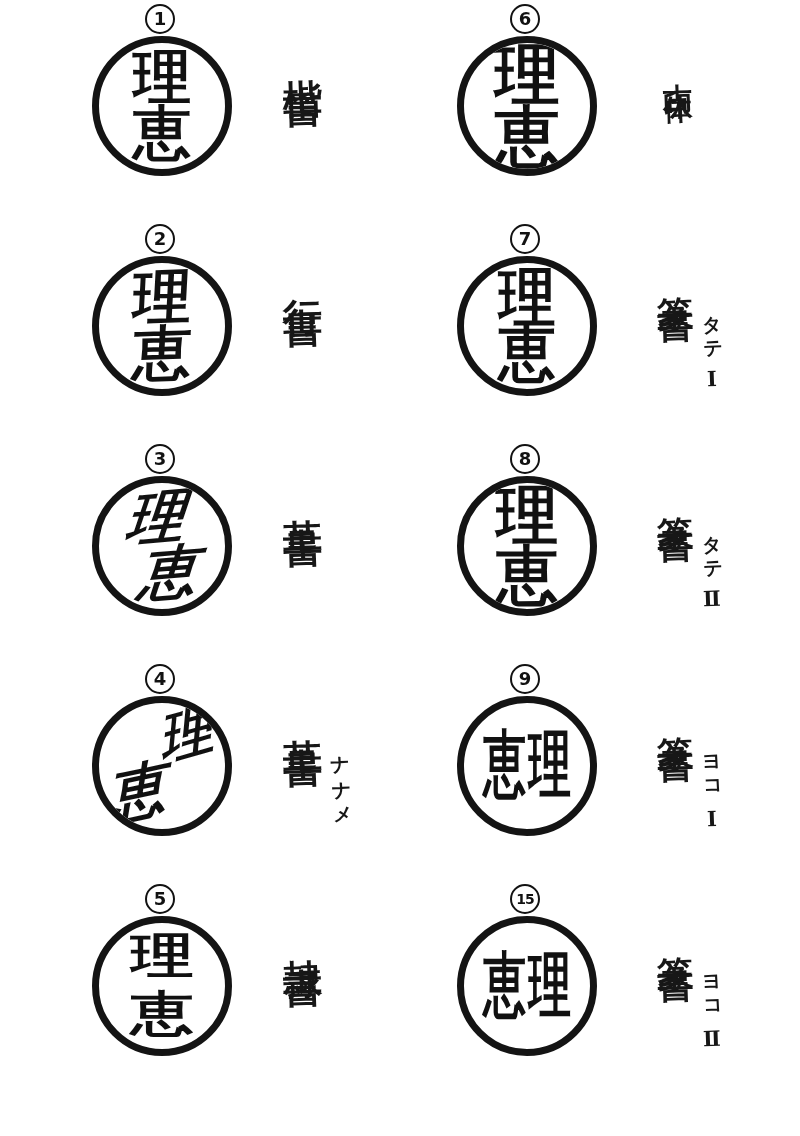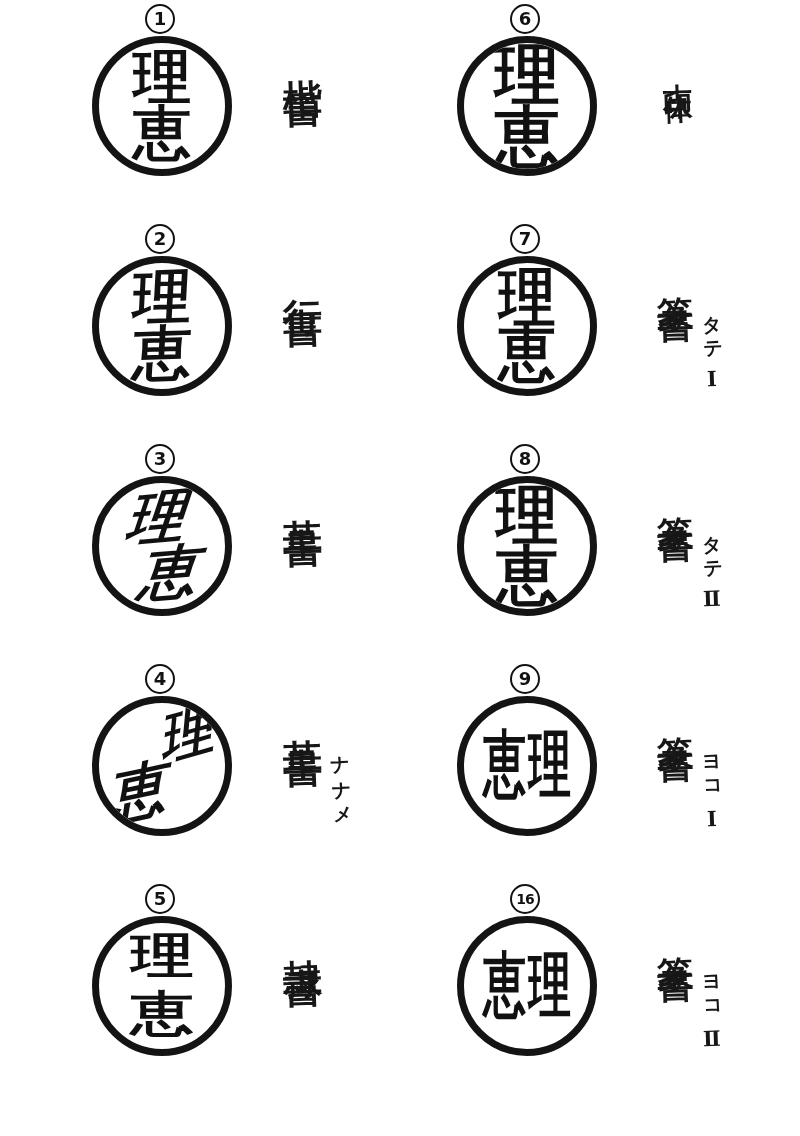--- a/index.html
+++ b/index.html
@@ -200,21 +200,21 @@
     </div>
     <div class="label">篆書</div>
     <div class="sub">
       <span class="kana">ヨコ</span>
       <span class="numeral">Ⅰ</span>
     </div>
   </div>
 
   <div class="item i10 colR">
     <div class="num">
-        <span>16</span>
+        <span>15</span>
       </div>
     <div class="seal horiz s-tensho-y2">
       <span class="k k1">恵</span>
       <span class="k k2">理</span>
     </div>
     <div class="label">篆書</div>
     <div class="sub">
       <span class="kana">ヨコ</span>
       <span class="numeral">Ⅱ</span>
     </div>

